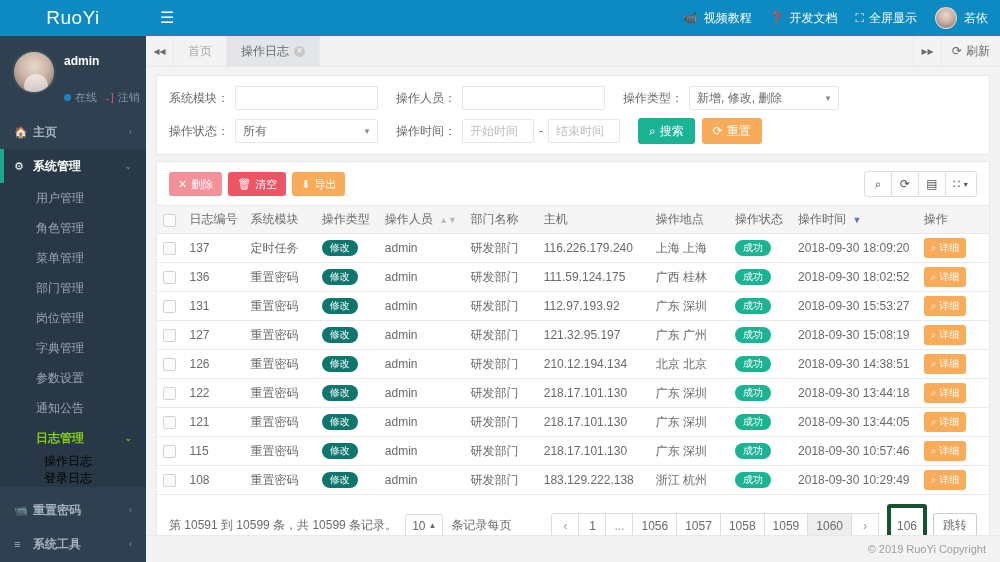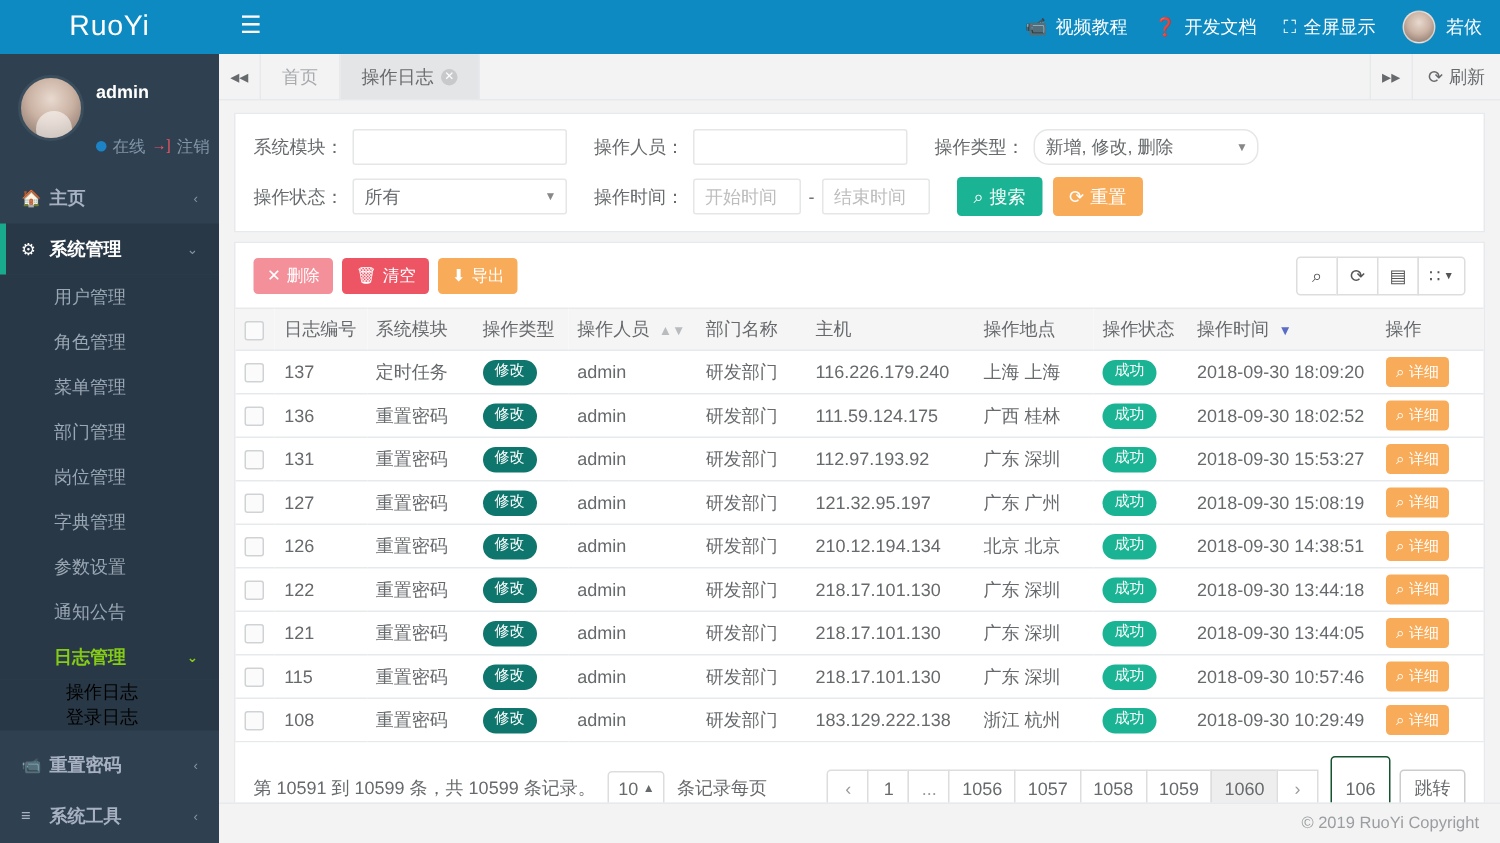--- a/index.html
+++ b/index.html
@@ -137,21 +137,21 @@
   .inp {
     height: 24px; border: 1px solid #e5e6e7; background: #fff;
     border-radius: 2px; font-size: 12px; color: #676a6c;
     padding: 0 7px; line-height: 22px; outline: none;
     font-family: inherit;
   }
   .inp::placeholder { color: #bdbdbd; }
   .w-text { width: 143px; }
   .w-sel { width: 143px; }
   .w-date { width: 72px; }
-  .w-type { width: 150px; border-radius: 10px; }
+  .w-type { width: 150px; }
   .sel-wrap { position: relative; display: inline-block; }
   .sel-wrap .caret {
     position: absolute; right: 7px; top: 50%; transform: translateY(-50%);
     font-size: 8px; color: #888; pointer-events: none;
   }
   .sel { padding-right: 18px; }
   .date-dash { color: #676a6c; margin: 0 5px; }
   .btn {
     height: 26px; border-radius: 3px; border: none; color: #fff;
     font-size: 12px; padding: 0 11px; cursor: pointer;
@@ -238,21 +238,21 @@
   .pager-right { margin-left: auto; display: flex; align-items: center; }
   .pg {
     min-width: 28px; height: 25px; border: 1px solid #ddd; margin-left: -1px;
     display: inline-flex; align-items: center; justify-content: center;
     padding: 0 8px; background: #fff; color: #676a6c; cursor: pointer;
   }
   .pg:first-child { border-radius: 3px 0 0 3px; }
   .pg.cur { background: #eee; color: #676a6c; }
   .pg.nav-pg { color: #999; }
   .pg-jump-input {
-    width: 40px; height: 43px; border: 1px solid #14532d; border-radius: 3px;
+    width: 40px; height: 43px; border: 4px solid #14532d; border-radius: 3px;
     margin-left: 8px; text-align: center; font-size: 12px; color: #676a6c;
     font-family: inherit; outline: none;
   }
   .pg-jump-btn {
     height: 25px; border: 1px solid #ccc; border-radius: 3px; background: #fff;
     margin-left: 6px; padding: 0 9px; font-size: 12px; color: #676a6c; cursor: pointer;
     font-family: inherit;
   }
 
   .footer {

